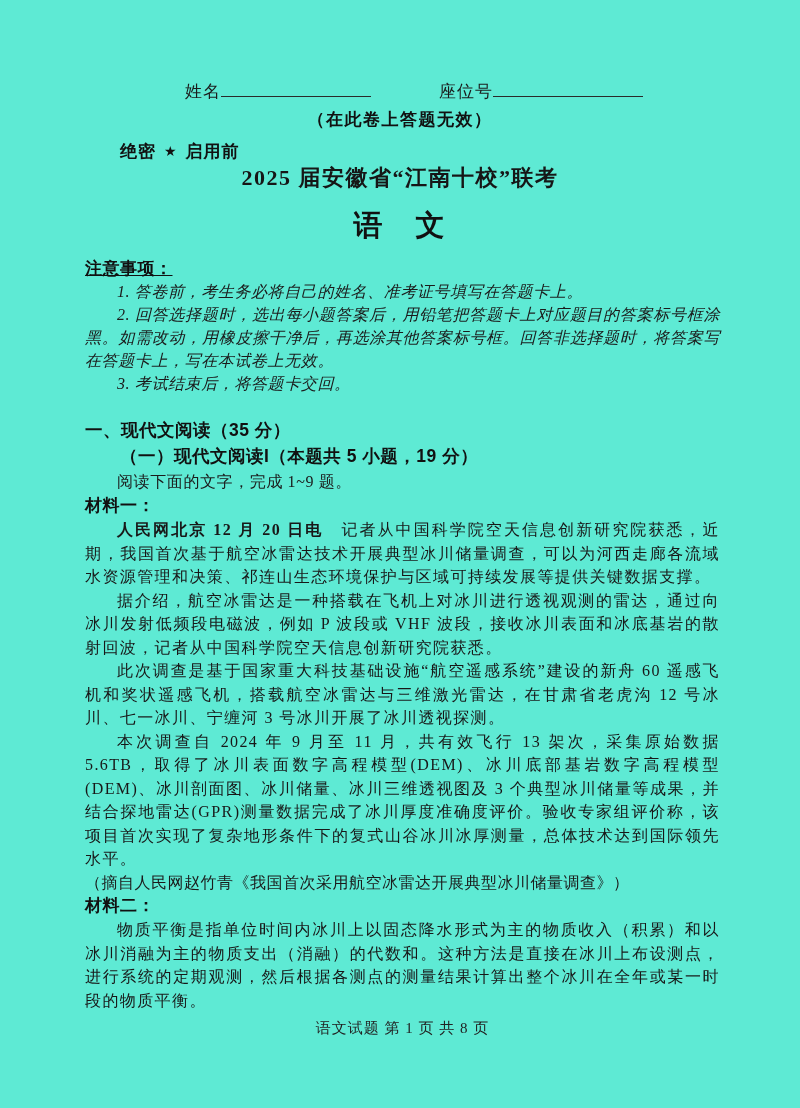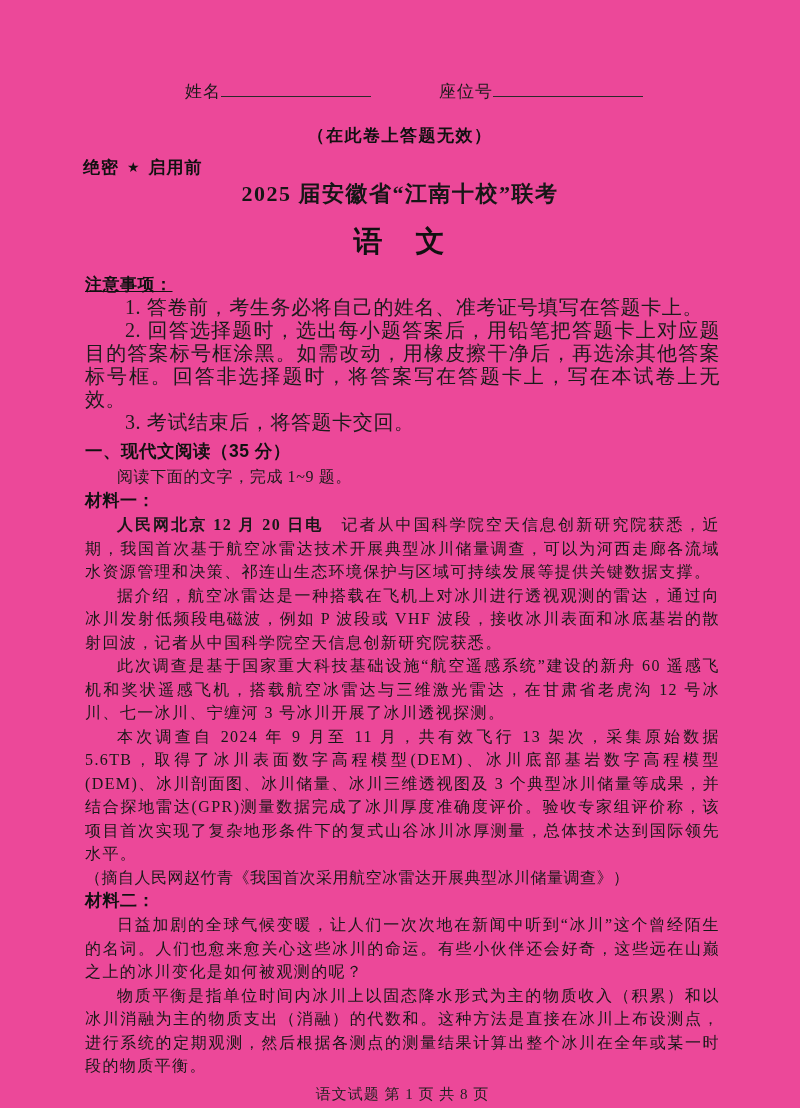--- a/index.html
+++ b/index.html
@@ -7,21 +7,21 @@
   body {
     width: 800px; height: 1108px;
     font-family: "Liberation Serif", "DejaVu Serif", serif;
     color: #1b1b1b;
     overflow: hidden;
   }
   .page {
     position: relative;
     width: 800px; height: 1108px;
     padding-top: 80px;
-    background: #ec4899;
+    background: #5eead4;
   }
   .bold-sans {
     font-family: "Liberation Sans", "DejaVu Sans", sans-serif;
     font-weight: 700;
     color: #111;
   }
 
   
   .fillin-row {
     padding-left: 185px;
@@ -34,25 +34,25 @@
     display: inline-block;
     width: 150px;
     height: 13px;
     border-bottom: 1.6px solid #2a2a2a;
   }
   .seat-label { margin-left: 68px; }
 
   .invalid-notice {
     text-align: center;
     font-size: 17px;
-    margin-top: 22px;
+    margin-top: 6px;
     letter-spacing: 1.5px;
   }
   .secret-row {
-    margin: 9px 0 0 83px;
+    margin: 9px 0 0 120px;
     font-size: 17px;
     letter-spacing: 1px;
   }
   .secret-row .star { margin: 0 8px; font-size: 14px; vertical-align: 1px; }
 
   .exam-title {
     text-align: center;
     margin-top: 0;
     font-size: 22px;
     font-weight: 600;
@@ -71,29 +71,30 @@
   .content { padding: 0 80px 0 85px; }
 
   .notice-heading {
     margin-top: 12px;
     font-size: 17px;
     line-height: 22px;
     letter-spacing: 0.5px;
     text-decoration: underline;
   }
   .notice-item {
-    font-size: 20px;
+    font-size: 16px;
     line-height: 23px;
     text-indent: 2em;
     text-align: justify;
     letter-spacing: 0.6px;
+    font-style: italic;
   }
 
   .sec-heading {
-    margin-top: 4px;
+    margin-top: 22px;
     font-size: 17.5px;
     line-height: 26px;
     letter-spacing: 0.5px;
   }
   .sec-subheading {
     font-size: 17.5px;
     line-height: 26px;
     text-indent: 2em;
     letter-spacing: 0.5px;
   }
@@ -151,29 +152,29 @@
   <div class="subject-title">语　文</div>
 
   <div class="content">
 
     <div class="notice-heading bold-sans">注意事项：</div>
     <p class="notice-item">1. 答卷前，考生务必将自己的姓名、准考证号填写在答题卡上。</p>
     <p class="notice-item">2. 回答选择题时，选出每小题答案后，用铅笔把答题卡上对应题目的答案标号框涂黑。如需改动，用橡皮擦干净后，再选涂其他答案标号框。回答非选择题时，将答案写在答题卡上，写在本试卷上无效。</p>
     <p class="notice-item">3. 考试结束后，将答题卡交回。</p>
 
     <div class="sec-heading bold-sans">一、现代文阅读（35 分）</div>
+    <div class="sec-subheading bold-sans">（一）现代文阅读I（本题共 5 小题，19 分）</div>
     <div class="intro-line">阅读下面的文字，完成 1~9 题。</div>
 
     <div class="mat-label bold-sans">材料一：</div>
     <p class="kaiti"><span class="lead">人民网北京 12 月 20 日电</span><span>　记者从中国科学院空天信息创新研究院获悉，近期，我国首次基于航空冰雷达技术开展典型冰川储量调查，可以为河西走廊各流域水资源管理和决策、祁连山生态环境保护与区域可持续发展等提供关键数据支撑。</span></p>
     <p class="kaiti">据介绍，航空冰雷达是一种搭载在飞机上对冰川进行透视观测的雷达，通过向冰川发射低频段电磁波，例如 P 波段或 VHF 波段，接收冰川表面和冰底基岩的散射回波，记者从中国科学院空天信息创新研究院获悉。</p>
     <p class="kaiti">此次调查是基于国家重大科技基础设施“航空遥感系统”建设的新舟 60 遥感飞机和奖状遥感飞机，搭载航空冰雷达与三维激光雷达，在甘肃省老虎沟 12 号冰川、七一冰川、宁缠河 3 号冰川开展了冰川透视探测。</p>
     <p class="kaiti">本次调查自 2024 年 9 月至 11 月，共有效飞行 13 架次，采集原始数据 5.6TB，取得了冰川表面数字高程模型(DEM)、冰川底部基岩数字高程模型(DEM)、冰川剖面图、冰川储量、冰川三维透视图及 3 个典型冰川储量等成果，并结合探地雷达(GPR)测量数据完成了冰川厚度准确度评价。验收专家组评价称，该项目首次实现了复杂地形条件下的复式山谷冰川冰厚测量，总体技术达到国际领先水平。</p>
     <div class="citation">（摘自人民网赵竹青《我国首次采用航空冰雷达开展典型冰川储量调查》）</div>
 
     <div class="mat-label bold-sans">材料二：</div>
-    <p class="kaiti">日益加剧的全球气候变暖，让人们一次次地在新闻中听到“冰川”这个曾经陌生的名词。人们也愈来愈关心这些冰川的命运。有些小伙伴还会好奇，这些远在山巅之上的冰川变化是如何被观测的呢？</p>
     <p class="kaiti">物质平衡是指单位时间内冰川上以固态降水形式为主的物质收入（积累）和以冰川消融为主的物质支出（消融）的代数和。这种方法是直接在冰川上布设测点，进行系统的定期观测，然后根据各测点的测量结果计算出整个冰川在全年或某一时段的物质平衡。</p>
 
     <div class="page-footer">语文试题 第 1 页 共 8 页</div>
   </div>
 
 </div>
 
 </body></html>

